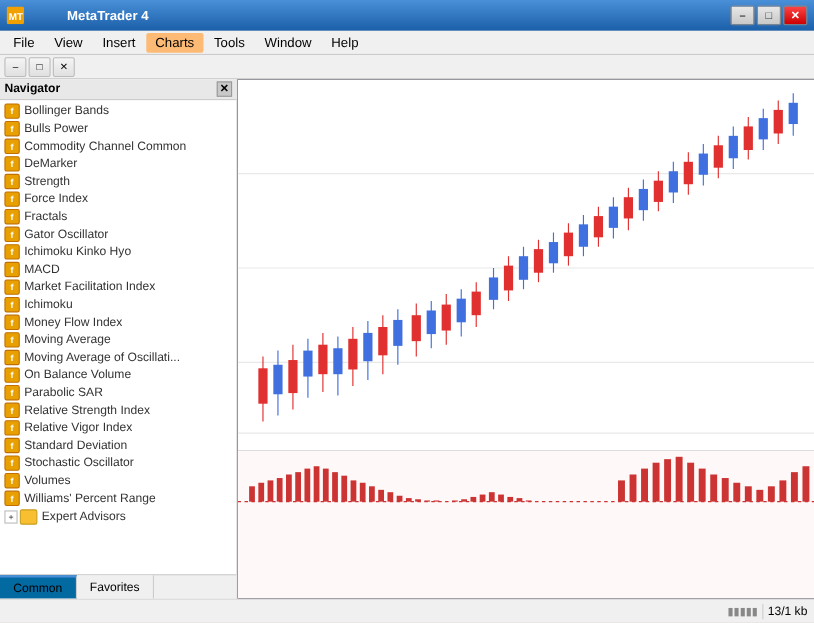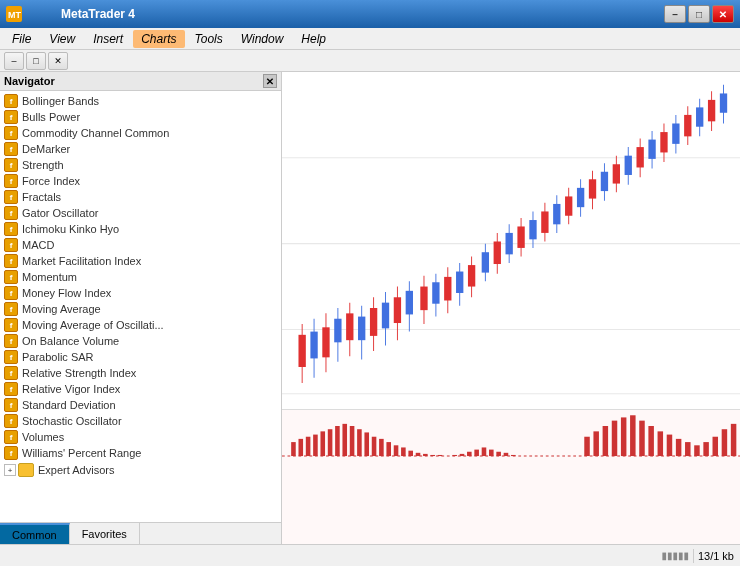--- a/index.html
+++ b/index.html
@@ -38,21 +38,20 @@
       align-items: center;
       padding: 0 4px;
       border-bottom: 1px solid #ccc;
       gap: 2px;
     }
     .menu-item {
       padding: 2px 8px;
       cursor: pointer;
       font-size: 12px;
       border-radius: 2px;
-      font-style: italic;
     }
     .menu-item.active { background: #fdba74; }
 
     
     .toolbar2 {
       background: #f0f0f0;
       height: 22px;
       display: flex;
       align-items: center;
       padding: 0 4px;
@@ -70,21 +69,21 @@
 
     
     .main-area {
       display: flex;
       height: calc(566px - 28px - 22px - 22px - 22px);
       background: #f0f0f0;
     }
 
     
     .navigator {
-      width: 282px;
+      width: 216px;
       background: white;
       border-right: 1px solid #ccc;
       display: flex;
       flex-direction: column;
       flex-shrink: 0;
     }
     .nav-header {
       background: #e8e8e8;
       border-bottom: 1px solid #ccc;
       padding: 2px 4px;
@@ -295,21 +294,21 @@
       <div class="nav-section">
         <div class="nav-icon">f</div>
         <span>MACD</span>
       </div>
       <div class="nav-section">
         <div class="nav-icon">f</div>
         <span>Market Facilitation Index</span>
       </div>
       <div class="nav-section">
         <div class="nav-icon">f</div>
-        <span>Momentum</span>
+        <span>Ichimoku</span>
       </div>
       <div class="nav-section">
         <div class="nav-icon">f</div>
         <span>Money Flow Index</span>
       </div>
       <div class="nav-section">
         <div class="nav-icon">f</div>
         <span>Moving Average</span>
       </div>
       <div class="nav-section">

